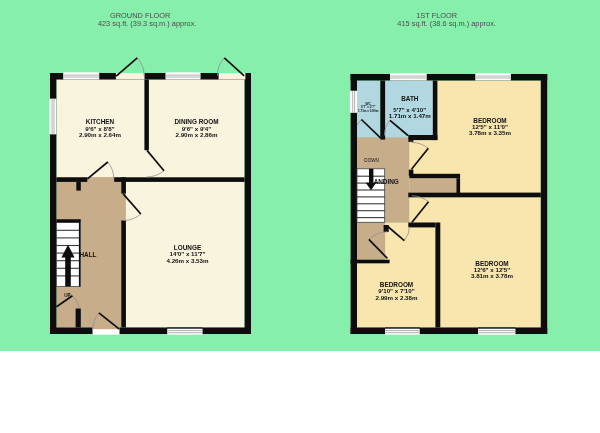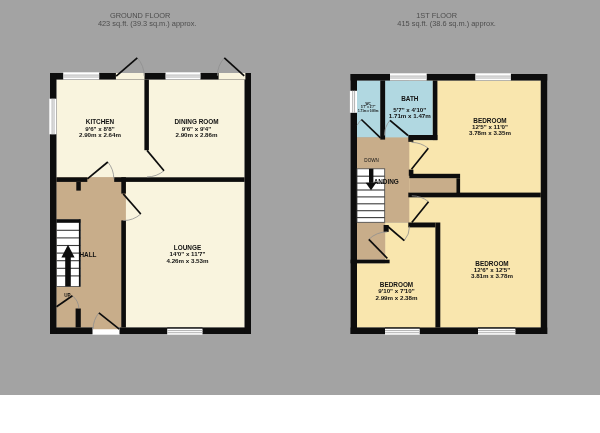--- a/index.html
+++ b/index.html
@@ -1,16 +1,16 @@
 <!DOCTYPE html>
 <html><head>
 <meta charset="utf-8">
 <style>
 html,body{margin:0;padding:0;background:#ffffff;}
-#plan{position:relative;width:600px;height:395px;background:#a3a3a3;font-family:"Liberation Sans", sans-serif;}
+#plan{position:relative;width:600px;height:351px;background:#86efac;font-family:"Liberation Sans", sans-serif;}
 text{font-family:"Liberation Sans", sans-serif;}
 </style>
 </head>
 <body>
 <div id="plan">
 <svg width="600" height="433" viewBox="0 0 600 433">
 
 <g>
         <text x="140.2" y="18.4" font-size="7.4" fill="#4d4d4d" font-weight="normal" text-anchor="middle">GROUND FLOOR</text>
         <text x="147.2" y="25.6" font-size="7.4" fill="#4d4d4d" font-weight="normal" text-anchor="middle">423 sq.ft. (39.3 sq.m.) approx.</text>

